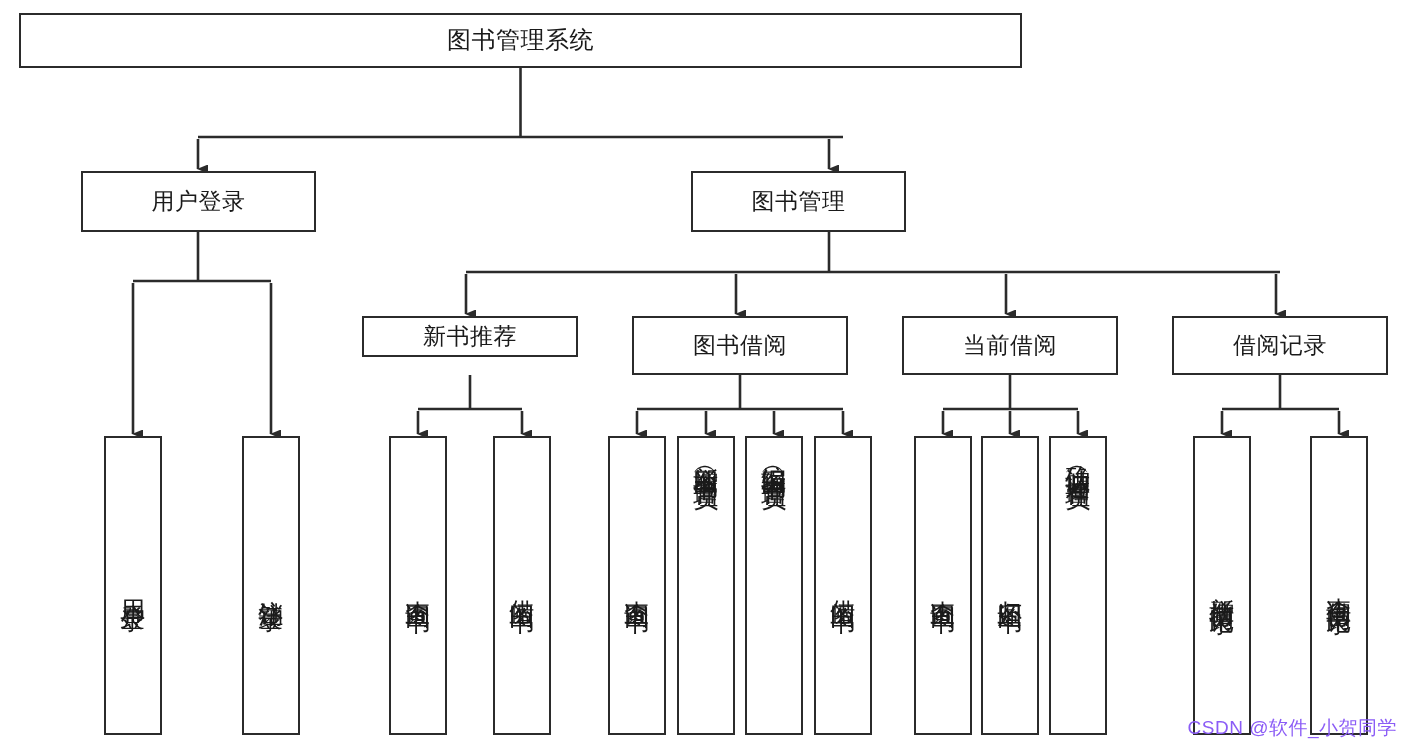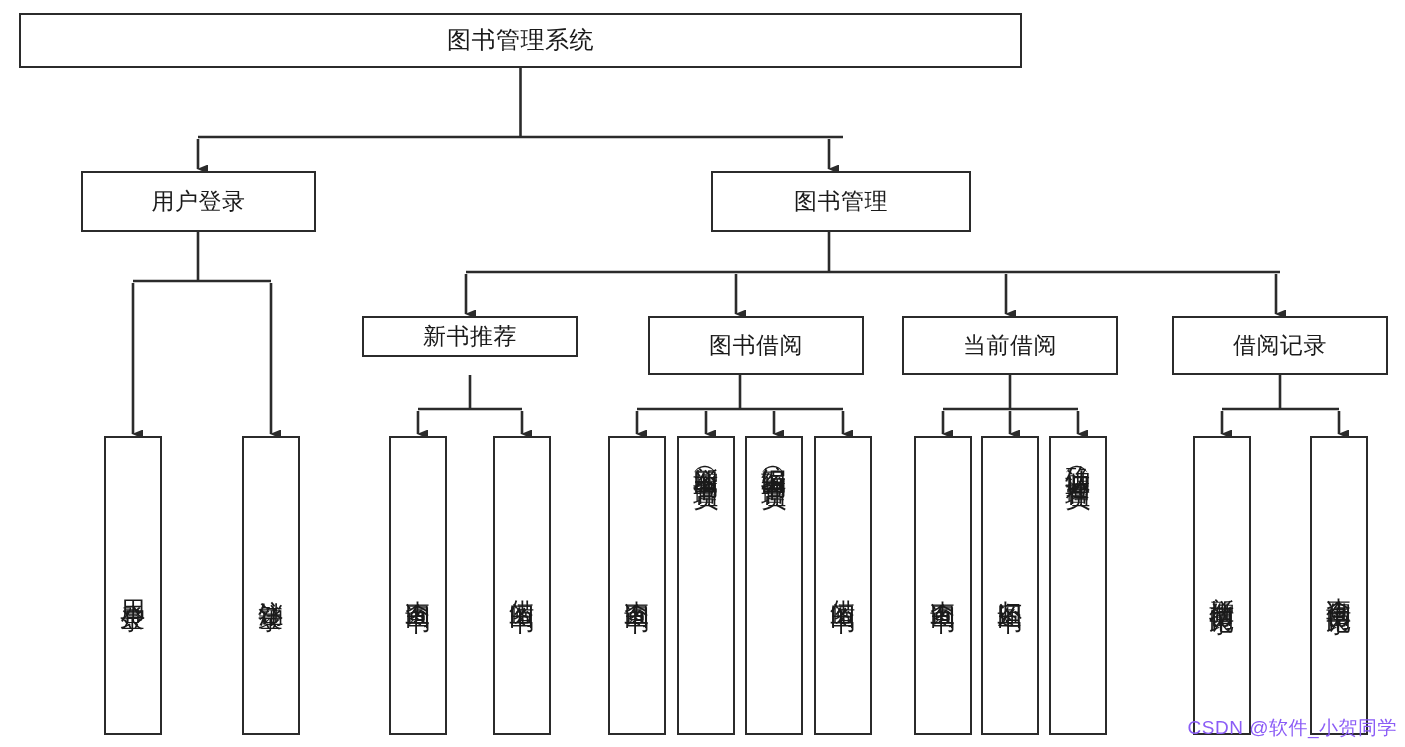--- a/index.html
+++ b/index.html
@@ -135,28 +135,28 @@
     </g>
   </svg>
 
   <div class="node horiz root" style="left:19px; top:13px; width:1003px; height:55px;">
     <span class="node-label">图书管理系统</span>
   </div>
 
   <div class="node horiz" style="left:81px; top:171px; width:235px; height:61px;">
     <span class="node-label">用户登录</span>
   </div>
-  <div class="node horiz" style="left:711px; top:171px; width:260px; height:61px;">
+  <div class="node horiz" style="left:691px; top:171px; width:215px; height:61px;">
     <span class="node-label">图书管理</span>
   </div>
 
   <div class="node horiz" style="left:362px; top:316px; width:216px; height:41px;">
     <span class="node-label">新书推荐</span>
   </div>
-  <div class="node horiz" style="left:632px; top:316px; width:216px; height:59px;margin-left:16px;">
+  <div class="node horiz" style="left:632px; top:316px; width:216px; height:59px;">
     <span class="node-label">图书借阅</span>
   </div>
   <div class="node horiz" style="left:902px; top:316px; width:216px; height:59px;">
     <span class="node-label">当前借阅</span>
   </div>
   <div class="node horiz" style="left:1172px; top:316px; width:216px; height:59px;">
     <span class="node-label">借阅记录</span>
   </div>
 
   <div class="node vert center-text" style="left:104px; top:436px; width:58px; height:299px;">

